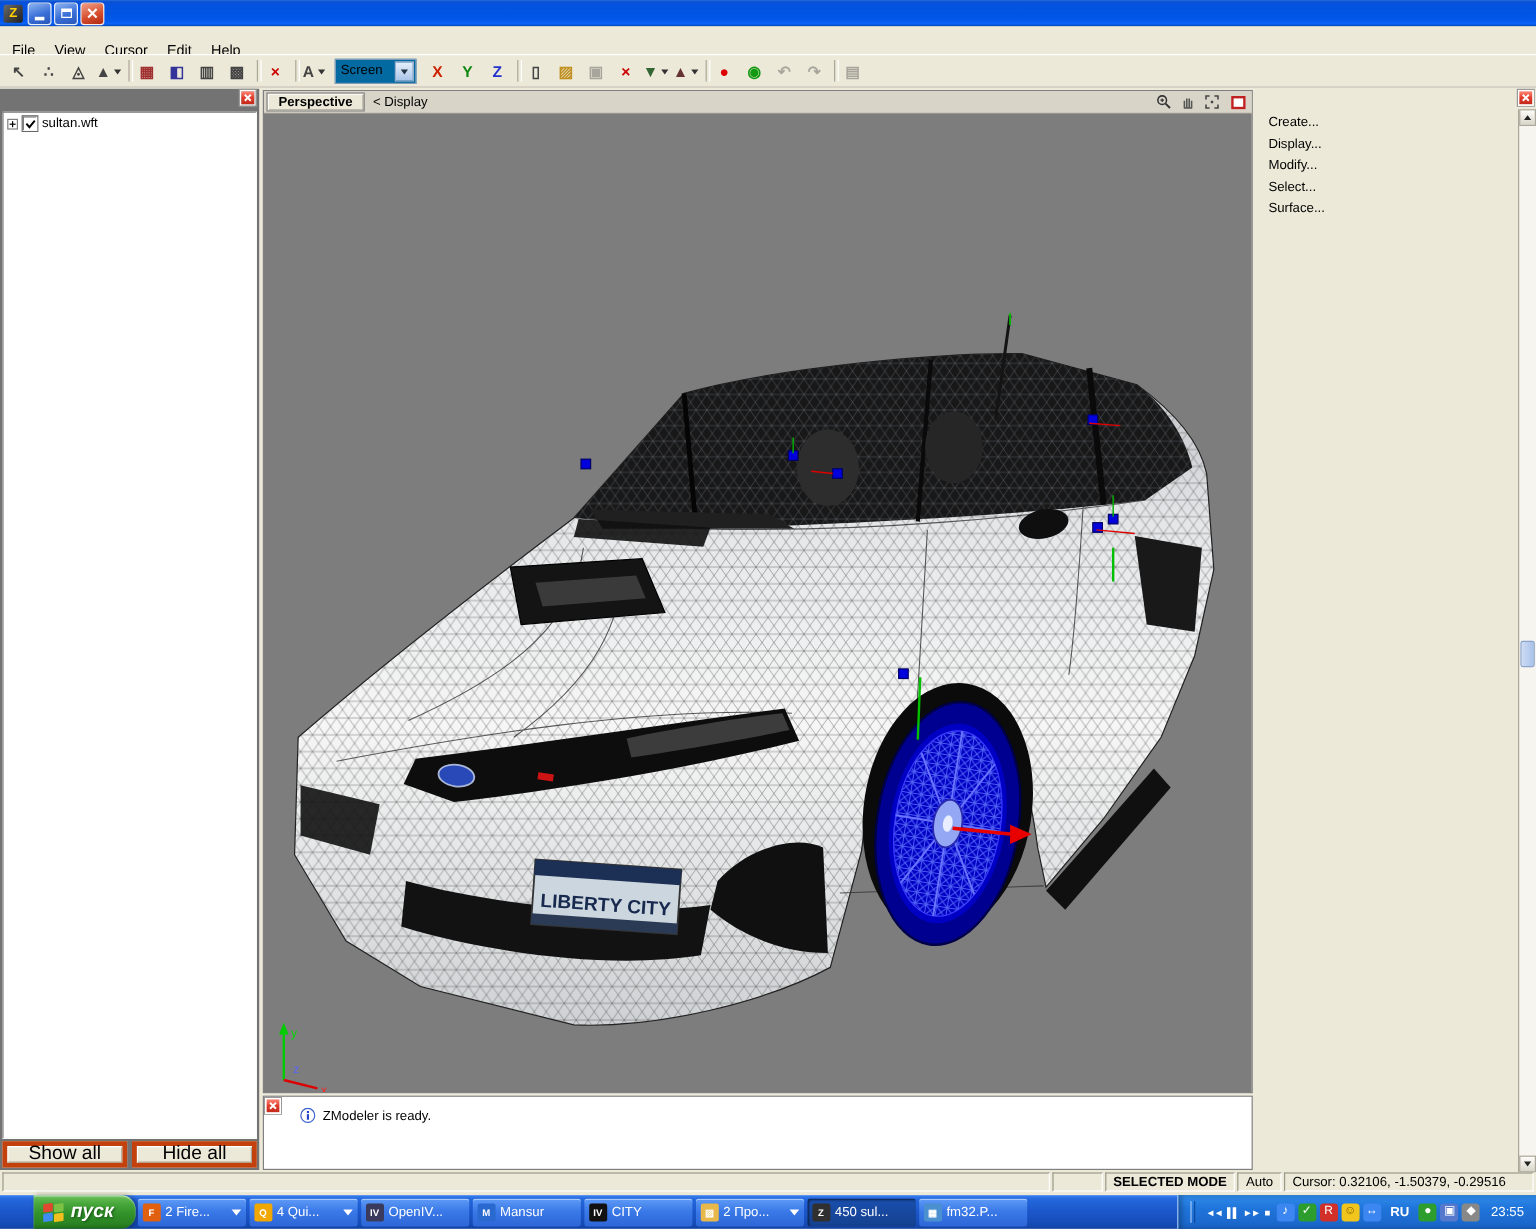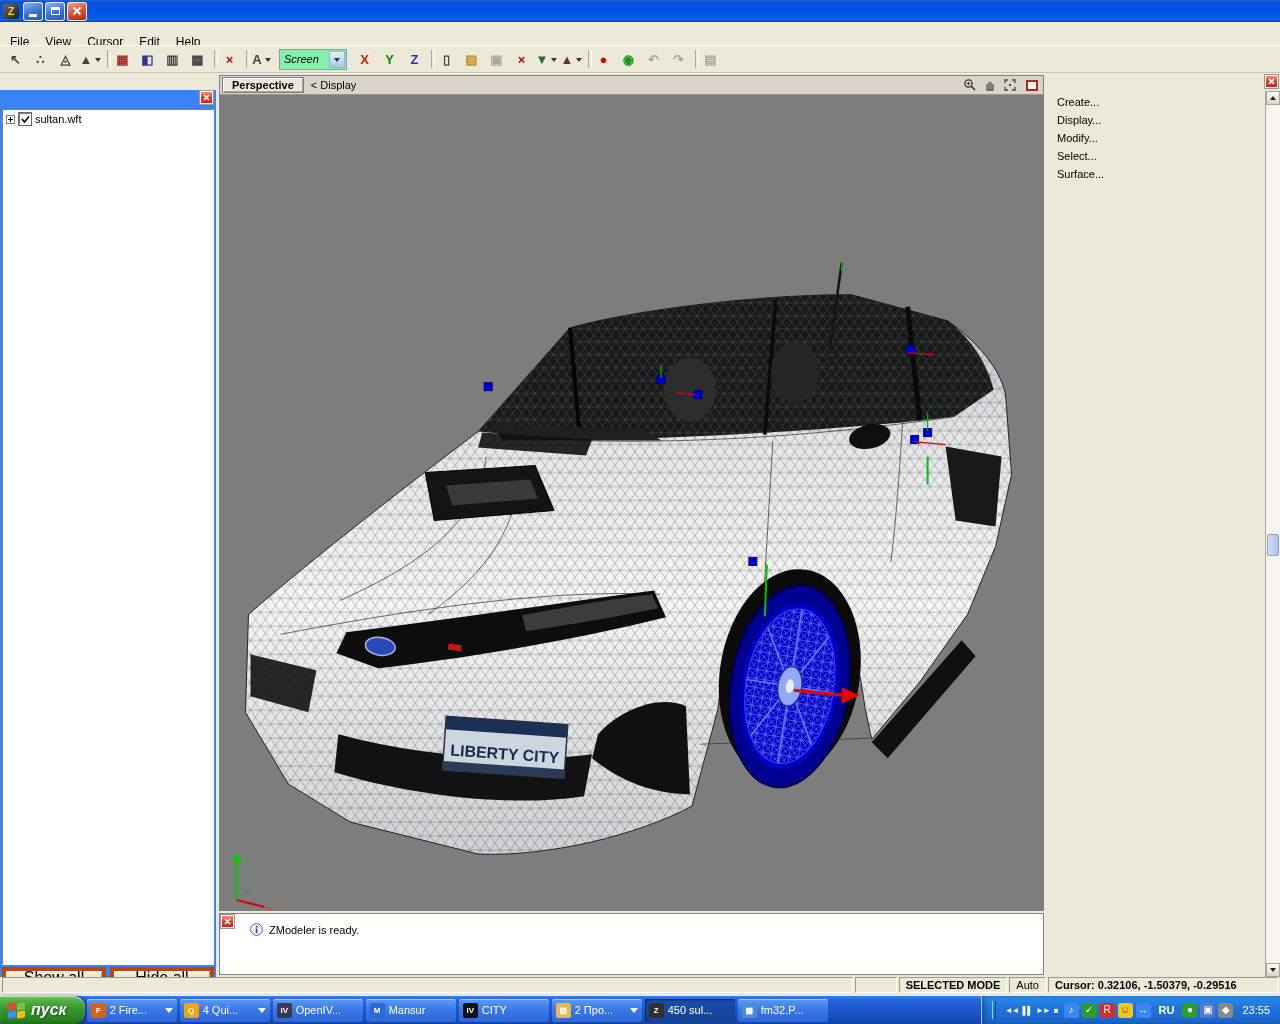--- a/index.html
+++ b/index.html
@@ -23,29 +23,29 @@
 .menu-item{font-size:12px;padding:3px 8px;color:#000;margin-top:16px;}
 .toolbar{position:absolute;top:45px;left:0;width:1280px;height:28px;background:#ece9d8;border-top:1px solid #fff;border-bottom:1px solid #c8c4b8;display:flex;align-items:center;padding-left:3px;}
 .tb-group{display:flex;align-items:center;}
 .tb-item{min-width:25px;height:23px;display:flex;align-items:center;justify-content:center;font-size:13px;font-weight:bold;color:#444;border:1px solid transparent;}
 .tb-item .gl{line-height:1;}
 .tb-item.grayed{opacity:.4;}
 .tb-item.sep{min-width:7px;width:7px;height:20px;position:relative;}
 .tb-item.sep::before{content:"";position:absolute;left:3px;top:0;bottom:0;width:2px;border-left:1px solid #aca899;border-right:1px solid #fff;}
 .dda{display:none;}
 .tb-item.dd .dda{display:inline-block;width:0;height:0;border:3px solid transparent;border-top:4px solid #333;margin-left:3px;margin-top:5px;}
-.combo{width:68px;height:21px;background:#86efac;border:1px solid #7f9db9;display:flex;align-items:center;font-size:11px;padding-left:4px;position:relative;margin:0 5px;font-style:italic;}
+.combo{width:68px;height:21px;background:#0369a1;border:1px solid #7f9db9;display:flex;align-items:center;font-size:11px;padding-left:4px;position:relative;margin:0 5px;}
 .cb-btn{position:absolute;right:1px;top:1px;bottom:1px;width:16px;background:linear-gradient(180deg,#e6f0fb,#aac4e8);border:1px solid #98b0cc;display:flex;align-items:center;justify-content:center;}
 .tri{width:0;height:0;border:3px solid transparent;border-top:4px solid #234;margin-top:4px;}
 
 
 .panel-x{width:13px;height:13px;background:linear-gradient(180deg,#ff8a7a,#e13b2a 50%,#c22819);border:1px solid #fff;box-shadow:0 0 0 1px #999;display:flex;align-items:center;justify-content:center;}
 
 
-.left-panel{position:absolute;left:0;top:74px;width:216px;height:901px;background:#3b82f6;margin-top:16px;}
+.left-panel{position:absolute;left:0;top:74px;width:216px;height:901px;background:#737373;}
 .lp-header{height:17px;position:relative;}
 .lp-header .panel-x{position:absolute;right:3px;top:1px;}
 .lp-tree{position:absolute;left:2px;right:2px;top:19px;bottom:26px;background:#fff;border:1px solid;border-color:#808080 #fff #fff #808080;overflow:hidden;}
 .tree-row{display:flex;align-items:center;gap:4px;padding:3px 2px 0 3px;font-size:11px;}
 .plusbox{width:9px;height:9px;border:1px solid #808080;background:#fff;position:relative;flex:none;}
 .plusbox .ph{position:absolute;left:1px;right:1px;top:3px;height:1px;background:#000;}
 .plusbox .pv{position:absolute;top:1px;bottom:1px;left:3px;width:1px;background:#000;}
 .cbx{width:12px;height:12px;background:#fff;border:1px solid;border-color:#808080 #fff #fff #808080;box-shadow:0 0 0 1px #666;display:flex;align-items:center;justify-content:center;flex:none;}
 .lp-buttons{position:absolute;bottom:2px;left:2px;right:2px;height:22px;display:flex;gap:4px;}
 .xp-btn{flex:1;font-size:16px;background:#ece9d8;border:4px solid #c2410c;box-shadow:inset 1px 1px 0 #fff,inset -1px -1px 0 #aca899;display:flex;align-items:center;justify-content:center;}
@@ -77,25 +77,25 @@
 .tri-up{width:0;height:0;border:3px solid transparent;border-bottom:4px solid #222;margin-bottom:3px;}
 .tri-dn{width:0;height:0;border:3px solid transparent;border-top:4px solid #222;margin-top:3px;}
 .scroll-thumb{position:absolute;left:1px;right:1px;top:50%;height:22px;background:linear-gradient(90deg,#cfdcf3,#a8c2ea);border:1px solid #8aa4cc;border-radius:2px;}
 
 
 .statusbar{position:absolute;left:0;top:977px;width:1280px;height:19px;background:#ece9d8;display:flex;gap:2px;padding:0 2px;font-size:11px;}
 .sb-left{flex:1;height:16px;border:1px solid;border-color:#9a9a8a #fff #fff #9a9a8a;}
 .sb-box{height:16px;border:1px solid;border-color:#9a9a8a #fff #fff #9a9a8a;display:flex;align-items:center;padding:0 6px;white-space:nowrap;}
 .sb-empty{width:42px;}
 .sb-mode{font-weight:bold;}
-.sb-cursor{width:230px;font-weight:bold;}
+.sb-cursor{width:208px;}
 
 
 .taskbar{position:absolute;left:0;top:996px;width:1280px;height:28px;display:flex;align-items:stretch;
- background:linear-gradient(180deg,#3a81f0 0%,#2467dd 12%,#1c58cc 45%,#174dbb 80%,#1243a5 100%);}
+ background:linear-gradient(180deg,#3a81f0 0%,#2467dd 12%,#1c58cc 45%,#174dbb 80%,#1243a5 100%);padding-left:28px;}
 .start-btn{flex:none;display:flex;align-items:center;gap:6px;padding:0 18px 0 8px;border-radius:0 12px 12px 0;color:#fff;font-weight:bold;font-style:italic;font-size:16px;text-shadow:1px 1px 2px #14520f;
  background:linear-gradient(180deg,#6ec25b 0%,#48a83c 25%,#32922a 55%,#2a8322 85%,#1e6b17 100%);box-shadow:inset 0 1px 1px rgba(255,255,255,.6),2px 0 4px rgba(0,0,0,.35);}
 .flag{width:17px;height:15px;display:grid;grid-template-columns:1fr 1fr;grid-template-rows:1fr 1fr;gap:1px;}
 .flag i{transform:skewY(-8deg);border-radius:1px;}
 .flag i:nth-child(1){background:#e2482e;} .flag i:nth-child(2){background:#7ec043;}
 .flag i:nth-child(3){background:#3f8cf3;} .flag i:nth-child(4){background:#f2c01d;}
 .task-area{display:flex;gap:3px;padding:2px 2px;align-items:center;flex:none;}
 .task-btn{width:90px;height:23px;border-radius:2px;display:flex;align-items:center;gap:4px;padding:0 4px;color:#fff;font-size:11px;
  background:linear-gradient(180deg,#5f9bf6 0%,#3a79e8 45%,#2e66d6 100%);box-shadow:inset 0 1px 0 rgba(255,255,255,.45);}
 .task-btn.active{background:linear-gradient(180deg,#1a4fae,#15418f);box-shadow:inset 1px 1px 2px rgba(0,0,0,.6);}

